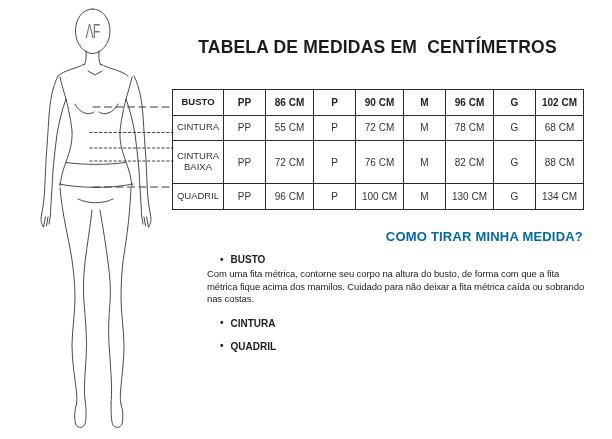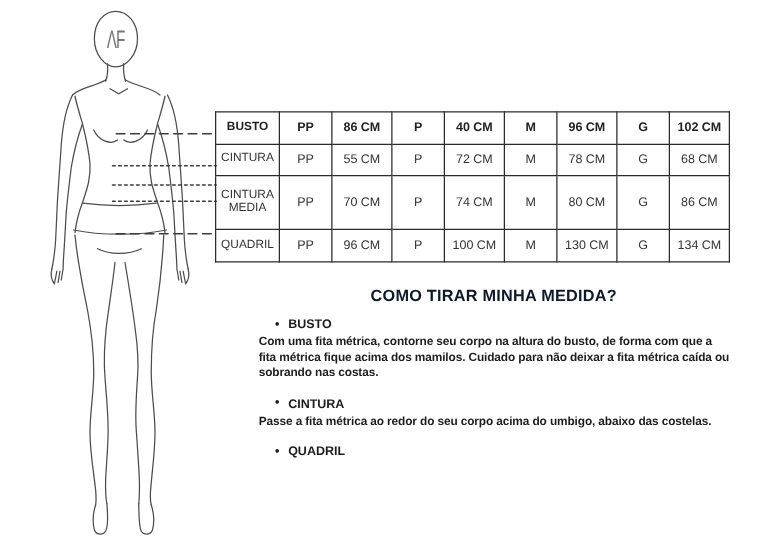--- a/index.html
+++ b/index.html
@@ -42,33 +42,33 @@
     text-align: center; vertical-align: middle;
     font-size: 10px; padding: 0; color: #333333;
     overflow: hidden;
   }
   table.size td.lbl { font-size: 9.5px; line-height: 1.15; padding: 2px 1px; }
   table.size tr.hdr td { font-weight: bold; color: #222222; }
 
   
   .howto-heading {
     position: absolute; left: 207px; top: 229px; width: 376px;
-    text-align: center; font-weight: bold; font-size: 13px;
-    letter-spacing: .2px; color: #0f172a;
+    text-align: right; font-weight: bold; font-size: 13px;
+    letter-spacing: .2px; color: #0369a1;
   }
   .instructions { position: absolute; left: 207px; top: 254px; width: 378px; }
   .item { margin-bottom: 12px; }
   .term-row {
     display: flex; align-items: center; gap: 7px;
     padding-left: 13px; font-weight: bold; font-size: 10px;
     margin-bottom: 3px; color: #1d1d1d;
   }
   .bullet { font-size: 10px; line-height: 1; }
   .desc {
-    margin: 0; font-weight: bold; font-size: 9.5px;
+    margin: 0; font-weight: normal; font-size: 9.5px;
     line-height: 1.32; letter-spacing: -0.1px; color: #1d1d1d;
   }
 </style>
 </head>
 <body>
 
 <div class="stage">
 
   <svg id="croquis" width="200" height="439" viewBox="0 0 200 439">
     <g>
@@ -116,66 +116,67 @@
 
     <g>
       <line x1="93" y1="107" x2="173" y2="107" class="leader" stroke-dasharray="7 4.5"></line>
       <line x1="90" y1="132.5" x2="173" y2="132.5" class="leader" stroke-dasharray="2.2 2.6"></line>
       <line x1="90" y1="148" x2="173" y2="148" class="leader" stroke-dasharray="2.2 2.6"></line>
       <line x1="90" y1="161" x2="173" y2="161" class="leader" stroke-dasharray="2.2 2.6"></line>
       <line x1="93" y1="187" x2="173" y2="187" class="leader" stroke-dasharray="7 4.5"></line>
     </g>
   </svg>
 
+  <div class="title">TABELA DE MEDIDAS EM  CENTÍMETROS</div>
 
   <table class="size">
     <colgroup>
       <col style="width:51px">
         <col style="width:42px">
         <col style="width:48px">
       <col style="width:42px">
         <col style="width:48px">
         <col style="width:42px">
       <col style="width:48px">
         <col style="width:42px">
         <col style="width:48px">
     </colgroup>
     <tbody>
       <tr class="hdr">
         <td class="lbl">BUSTO</td>
         <td>PP</td>
         <td>86 CM</td>
         <td>P</td>
-        <td>40 CM</td>
+        <td>90 CM</td>
         <td>M</td>
         <td>96 CM</td>
         <td>G</td>
         <td>102 CM</td>
       </tr>
       <tr>
         <td class="lbl">CINTURA</td>
         <td>PP</td>
         <td>55 CM</td>
         <td>P</td>
         <td>72 CM</td>
         <td>M</td>
         <td>78 CM</td>
         <td>G</td>
         <td>68 CM</td>
       </tr>
       <tr>
-        <td class="lbl">CINTURA MEDIA</td>
-        <td>PP</td>
-        <td>70 CM</td>
-        <td>P</td>
-        <td>74 CM</td>
-        <td>M</td>
-        <td>80 CM</td>
-        <td>G</td>
-        <td>86 CM</td>
+        <td class="lbl">CINTURA BAIXA</td>
+        <td>PP</td>
+        <td>72 CM</td>
+        <td>P</td>
+        <td>76 CM</td>
+        <td>M</td>
+        <td>82 CM</td>
+        <td>G</td>
+        <td>88 CM</td>
       </tr>
       <tr>
         <td class="lbl">QUADRIL</td>
         <td>PP</td>
         <td>96 CM</td>
         <td>P</td>
         <td>100 CM</td>
         <td>M</td>
         <td>130 CM</td>
         <td>G</td>
@@ -192,21 +193,20 @@
         <span class="bullet">•</span>
         <span>BUSTO</span>
       </div>
       <p class="desc">Com uma fita métrica, contorne seu corpo na altura do busto, de forma com que a fita métrica fique acima dos mamilos. Cuidado para não deixar a fita métrica caída ou sobrando nas costas.</p>
     </div>
     <div class="item">
       <div class="term-row">
         <span class="bullet">•</span>
         <span>CINTURA</span>
       </div>
-      <p class="desc">Passe a fita métrica ao redor do seu corpo acima do umbigo, abaixo das costelas.</p>
     </div>
     <div class="item">
       <div class="term-row">
         <span class="bullet">•</span>
         <span>QUADRIL</span>
       </div>
     </div>
   </div>
 
 </div>

